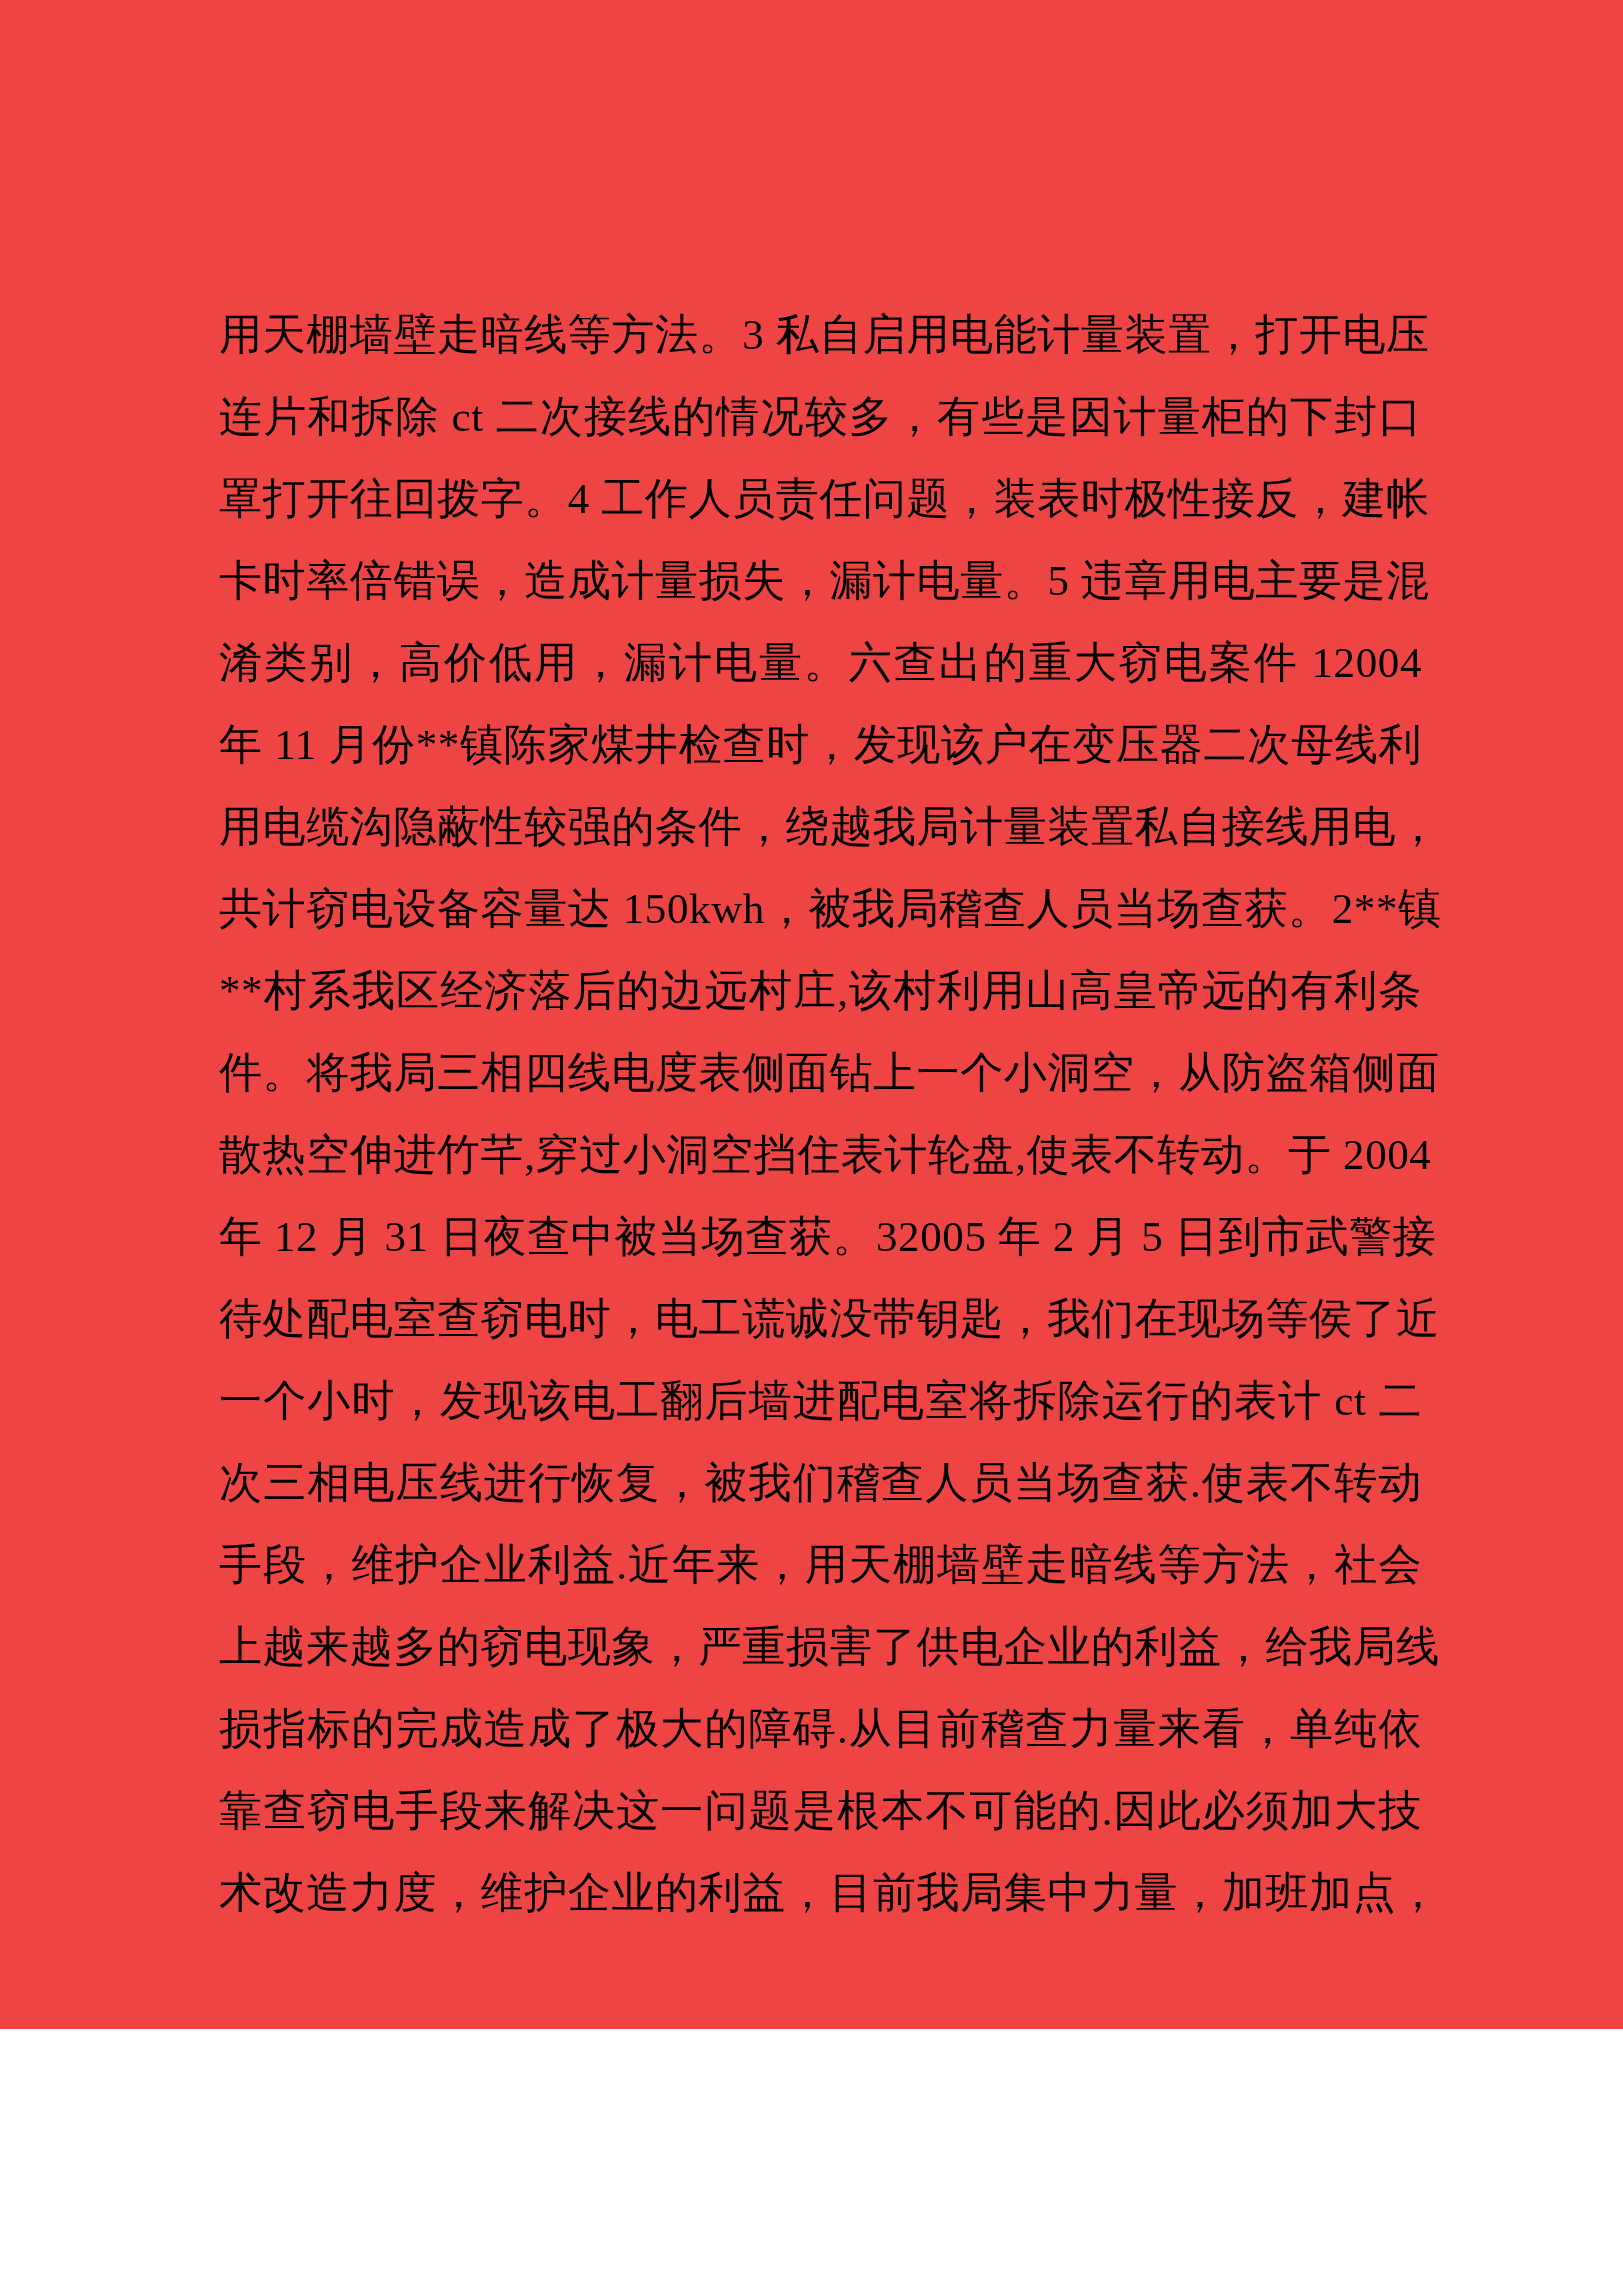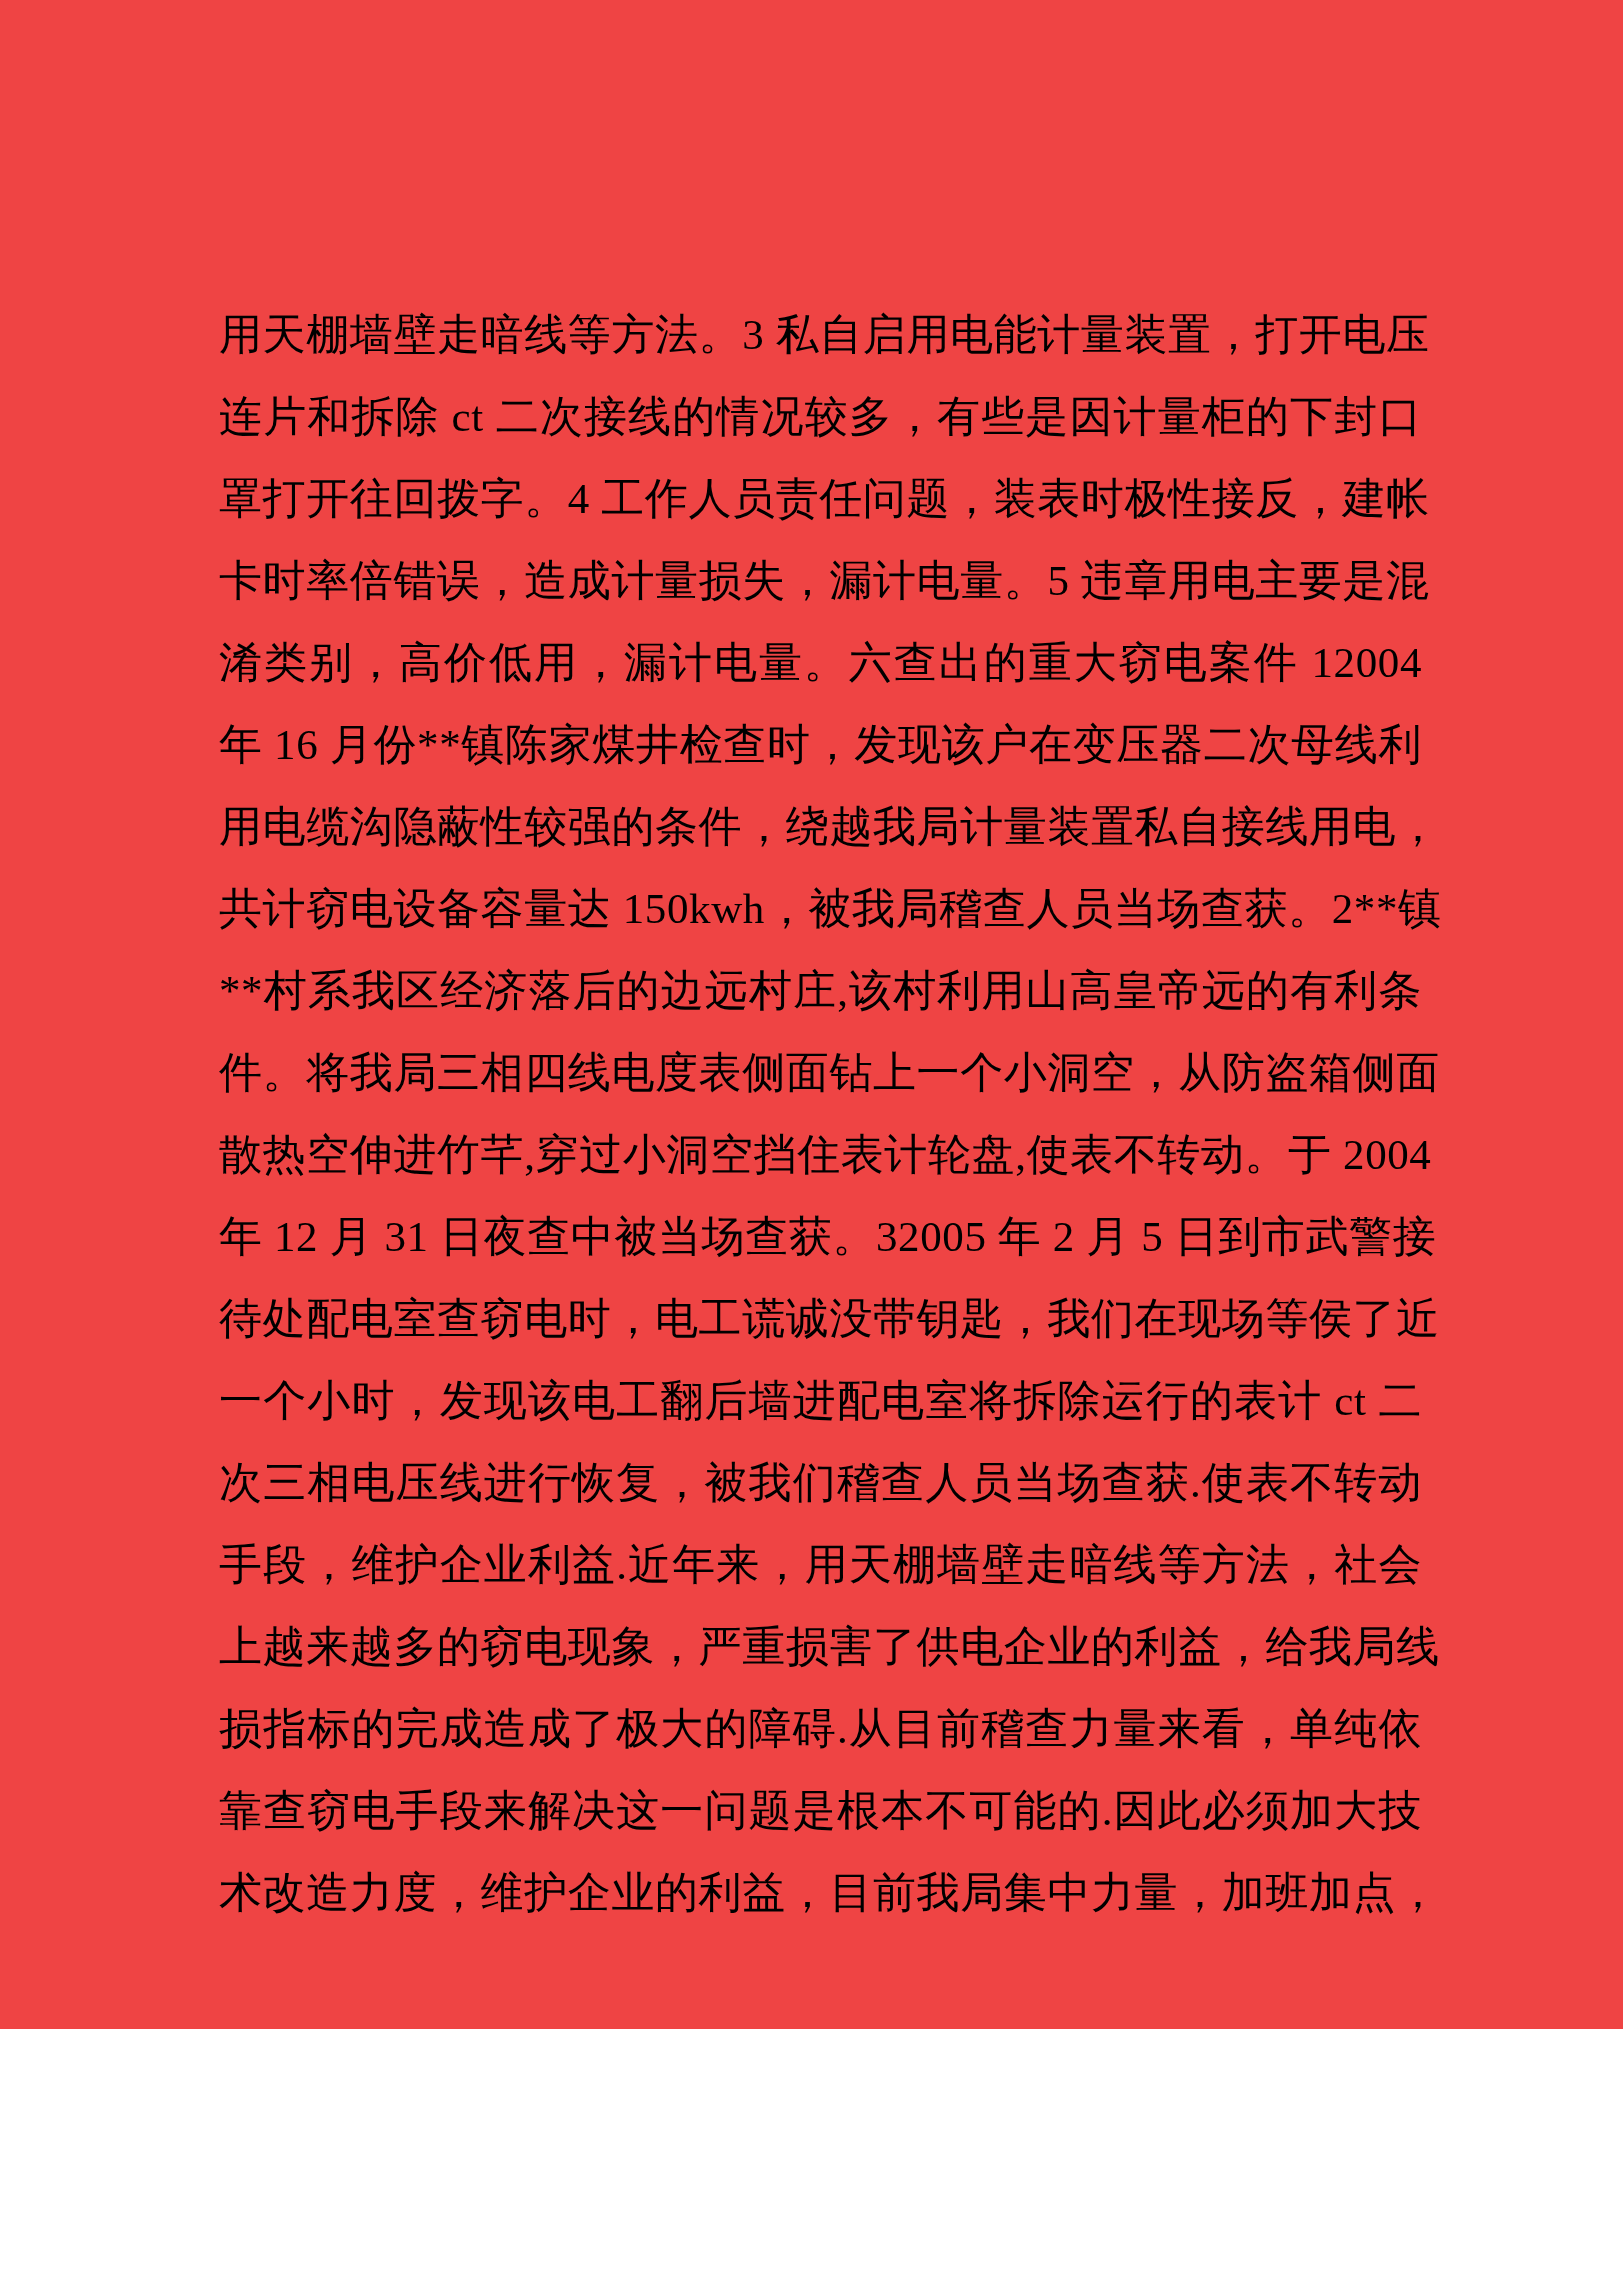--- a/index.html
+++ b/index.html
@@ -50,21 +50,21 @@
 </head>
 <body>
 
 <div class="page">
   <div class="text-block" id="text-block">
       <div class="text-line">用天棚墙壁走暗线等方法。3 私自启用电能计量装置，打开电压</div>
       <div class="text-line">连片和拆除 ct 二次接线的情况较多，有些是因计量柜的下封口</div>
       <div class="text-line">罩打开往回拨字。4 工作人员责任问题，装表时极性接反，建帐</div>
       <div class="text-line">卡时率倍错误，造成计量损失，漏计电量。5 违章用电主要是混</div>
       <div class="text-line">淆类别，高价低用，漏计电量。六查出的重大窃电案件 12004</div>
-      <div class="text-line">年 16 月份**镇陈家煤井检查时，发现该户在变压器二次母线利</div>
+      <div class="text-line">年 11 月份**镇陈家煤井检查时，发现该户在变压器二次母线利</div>
       <div class="text-line">用电缆沟隐蔽性较强的条件，绕越我局计量装置私自接线用电，</div>
       <div class="text-line">共计窃电设备容量达 150kwh，被我局稽查人员当场查获。2**镇</div>
       <div class="text-line">**村系我区经济落后的边远村庄,该村利用山高皇帝远的有利条</div>
       <div class="text-line">件。将我局三相四线电度表侧面钻上一个小洞空，从防盗箱侧面</div>
       <div class="text-line">散热空伸进竹芊,穿过小洞空挡住表计轮盘,使表不转动。于 2004</div>
       <div class="text-line">年 12 月 31 日夜查中被当场查获。32005 年 2 月 5 日到市武警接</div>
       <div class="text-line">待处配电室查窃电时，电工谎诚没带钥匙，我们在现场等侯了近</div>
       <div class="text-line">一个小时，发现该电工翻后墙进配电室将拆除运行的表计 ct 二</div>
       <div class="text-line">次三相电压线进行恢复，被我们稽查人员当场查获.使表不转动</div>
       <div class="text-line">手段，维护企业利益.近年来，用天棚墙壁走暗线等方法，社会</div>

